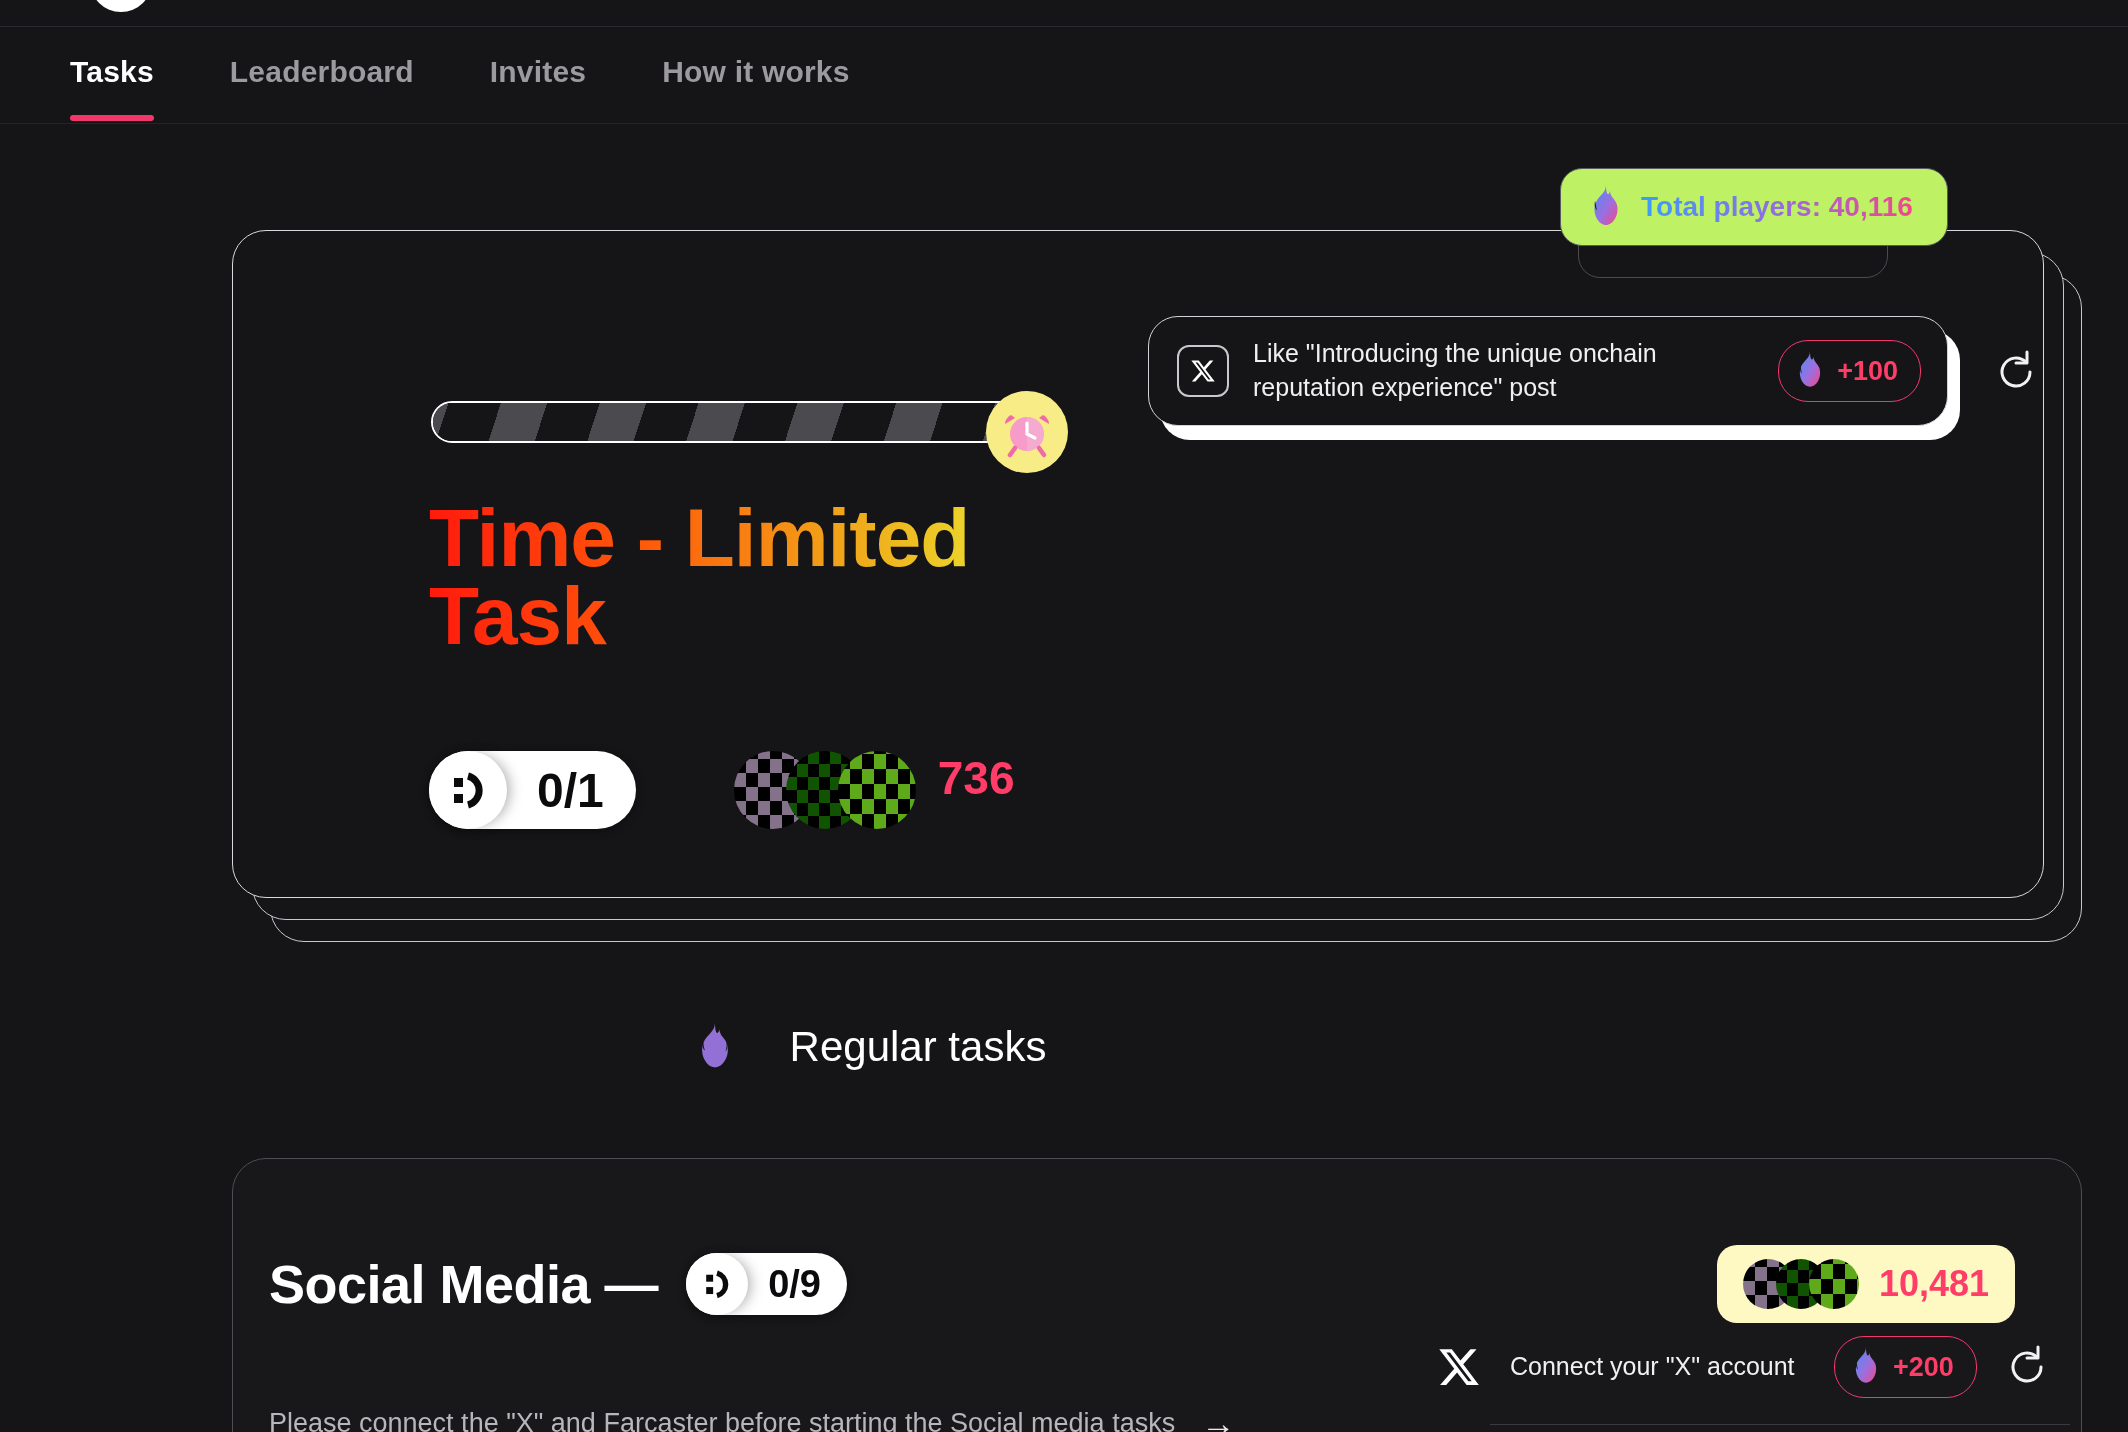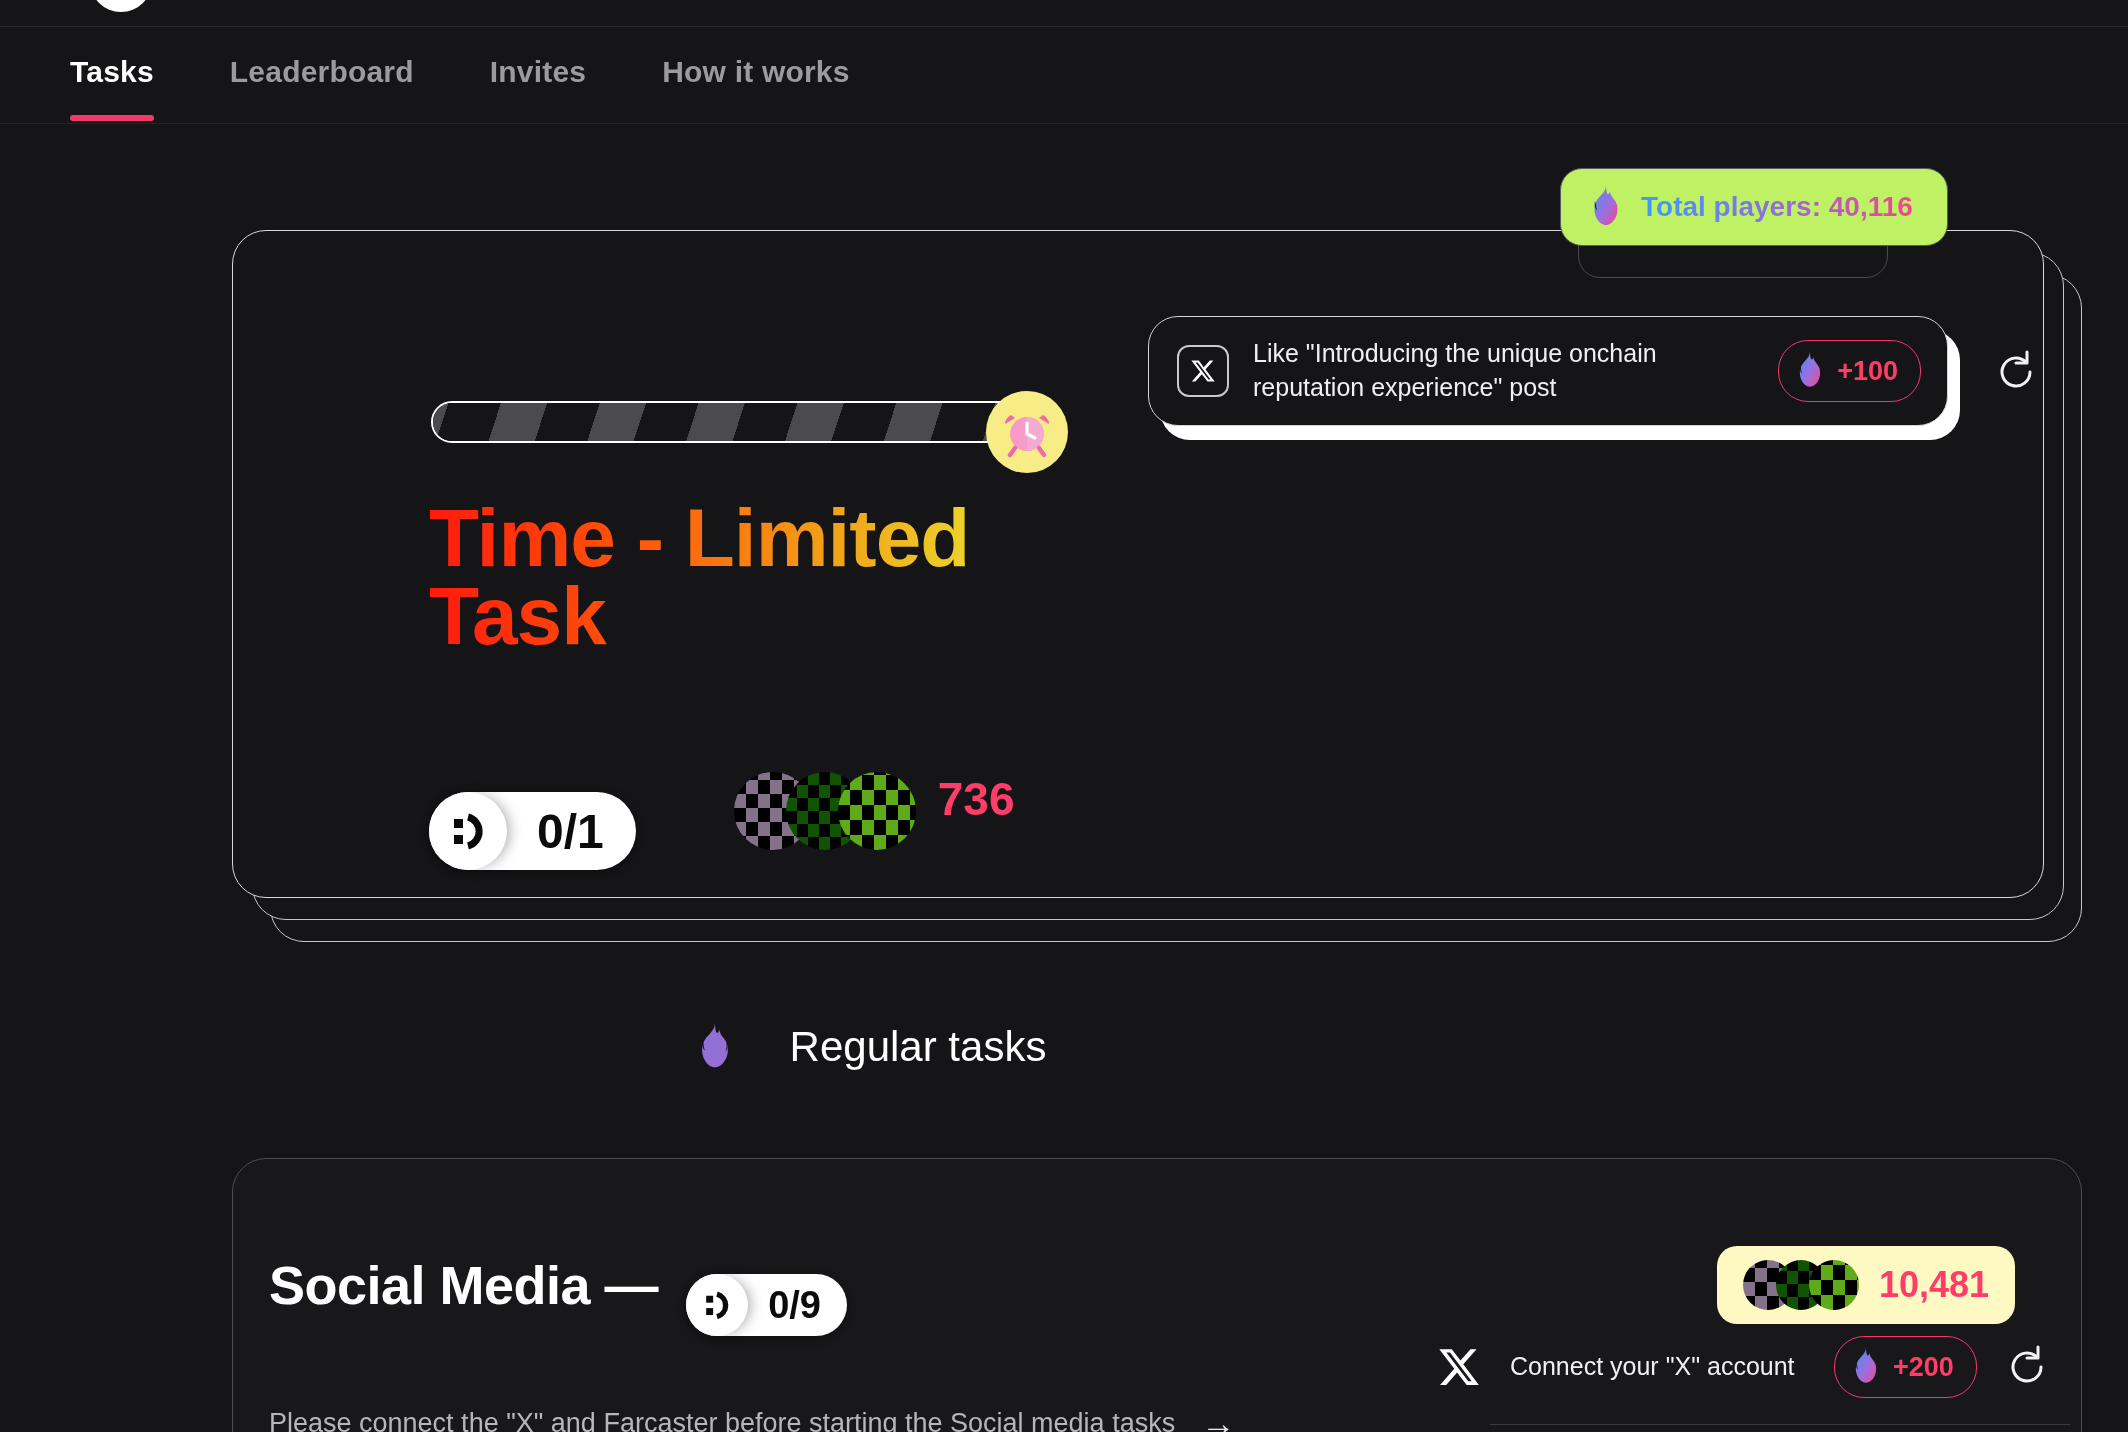--- a/index.html
+++ b/index.html
@@ -94,21 +94,20 @@
     background:linear-gradient(90deg,#ff1a0d 0%,#ff5a0a 35%,#f0a81a 68%,#eaf035 100%);
     -webkit-background-clip:text; background-clip:text; color:transparent;
   }
 
   
   .tl-meta{ position:absolute; left:196px; top:520px; display:flex; align-items:center; gap:98px; }
   .count-pill{
     display:flex; align-items:center; height:78px;
     background:#ffffff; border-radius:39px; padding-right:32px;
     box-shadow:0 2px 10px rgba(0,0,0,.4);
-    margin-top:41px;
   }
   .count-face{
     width:78px; height:78px; border-radius:39px; background:#fff;
     display:flex; align-items:center; justify-content:center;
     box-shadow:6px 0 14px -4px rgba(0,0,0,.35); position:relative; z-index:2;
   }
   .count-val{ font-size:48px; font-weight:bold; color:#0b0b0d; padding-left:30px; }
   .count-pill.sm{ height:62px; border-radius:31px; padding-right:26px; }
   .count-pill.sm .count-face{ width:62px; height:62px; border-radius:31px; }
   .count-pill.sm .count-val{ font-size:38px; padding-left:20px;text-align:center; }
@@ -171,21 +170,21 @@
   }
   .regular-head .label{ font-size:42px; color:#ffffff; }
 
   
   .social-card{
     position:absolute; left:232px; top:1158px; width:1850px; height:340px;
     border:1.4px solid #4d4d53; border-radius:34px; background:#18181b;
     overflow:hidden;
   }
   .social-row{
-    position:absolute; left:0; top:74px; width:100%;
+    position:absolute; left:0; top:86px; width:100%;
     display:flex; align-items:center; justify-content:space-between;
     padding:0 66px 0 36px;
   }
   .social-title-wrap{ display:flex; align-items:center; gap:28px; }
   .social-title{ font-size:54px; font-weight:bold; color:#fff; letter-spacing:-.5px; }
   .score-box{
     display:flex; align-items:center; gap:20px;
     background:#fef9c3; border-radius:20px; padding:14px 26px;
   }
   .social-note{

